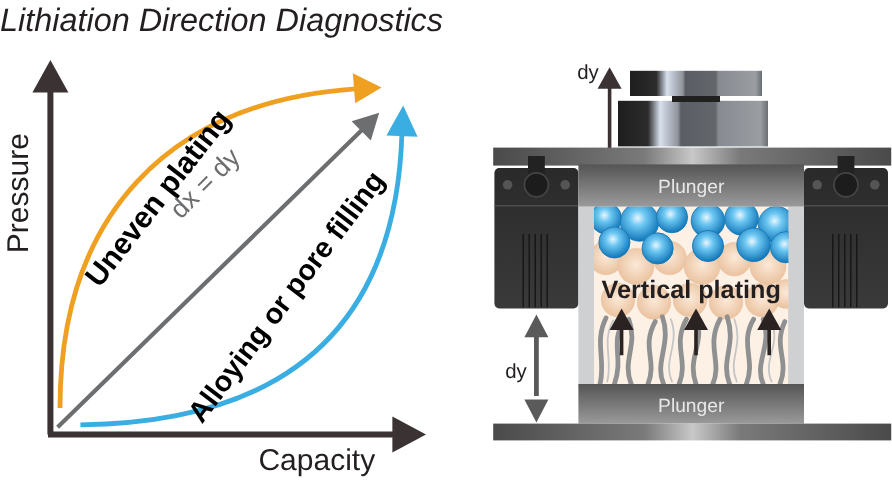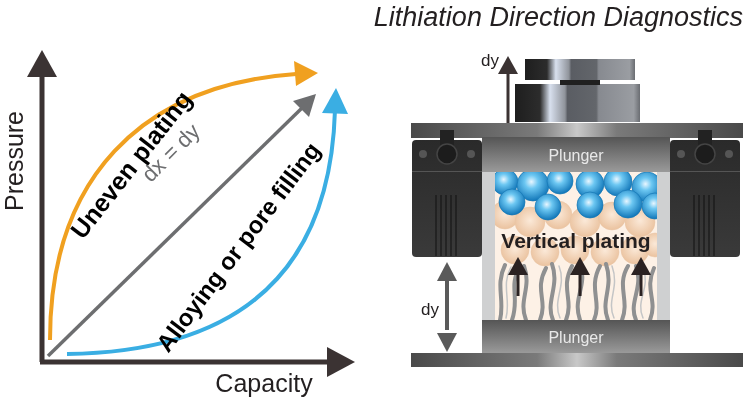--- a/index.html
+++ b/index.html
@@ -1,18 +1,18 @@
 <!DOCTYPE html>
 <html><head>
 <meta charset="utf-8">
 <style>
   html, body { margin:0; padding:0; background:#ffffff; }
   body { width:743px; height:401px; position:relative; overflow:hidden;
          font-family:"Liberation Sans", sans-serif; }
-  .title { position:absolute; left:0; top:2px; width:743px; text-align:right;
+  .title { position:absolute; left:0; top:2px; width:743px; text-align:left;
            font-style:italic; font-size:27px; color:#231f20; }
   svg { position:absolute; left:0; top:0; }
 </style>
 </head>
 <body>
 
 <div class="title">Lithiation Direction Diagnostics</div>
 
 <svg width="743" height="401" viewBox="0 0 743 401">
   <defs>

